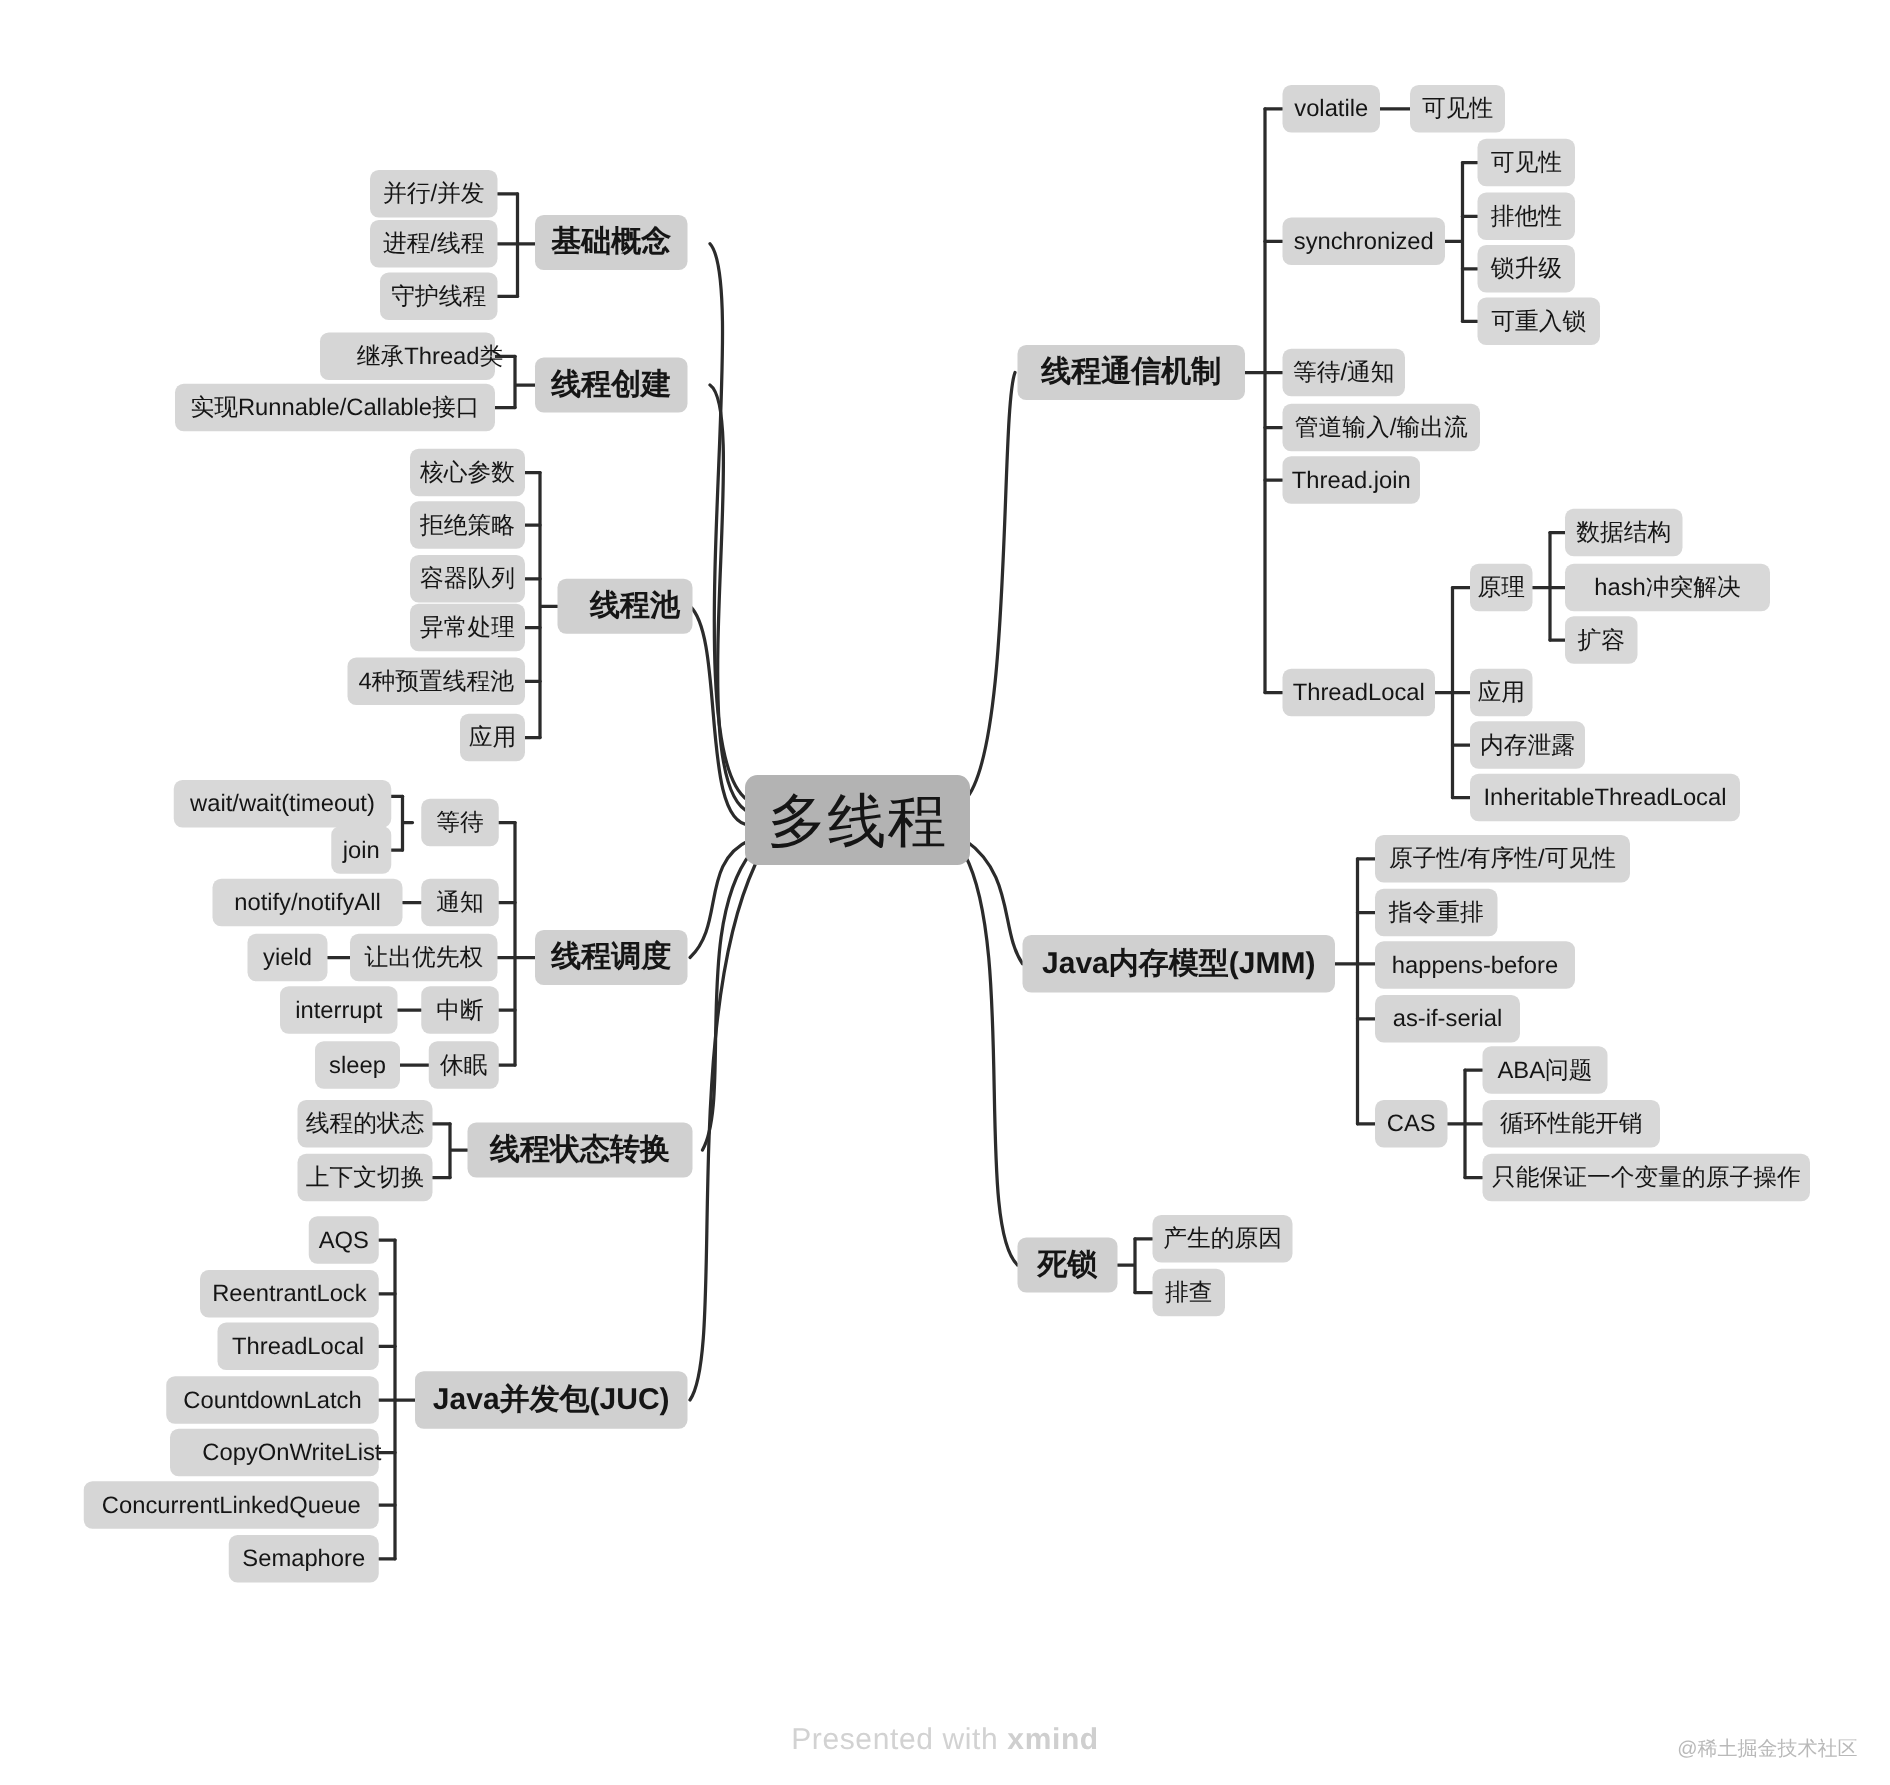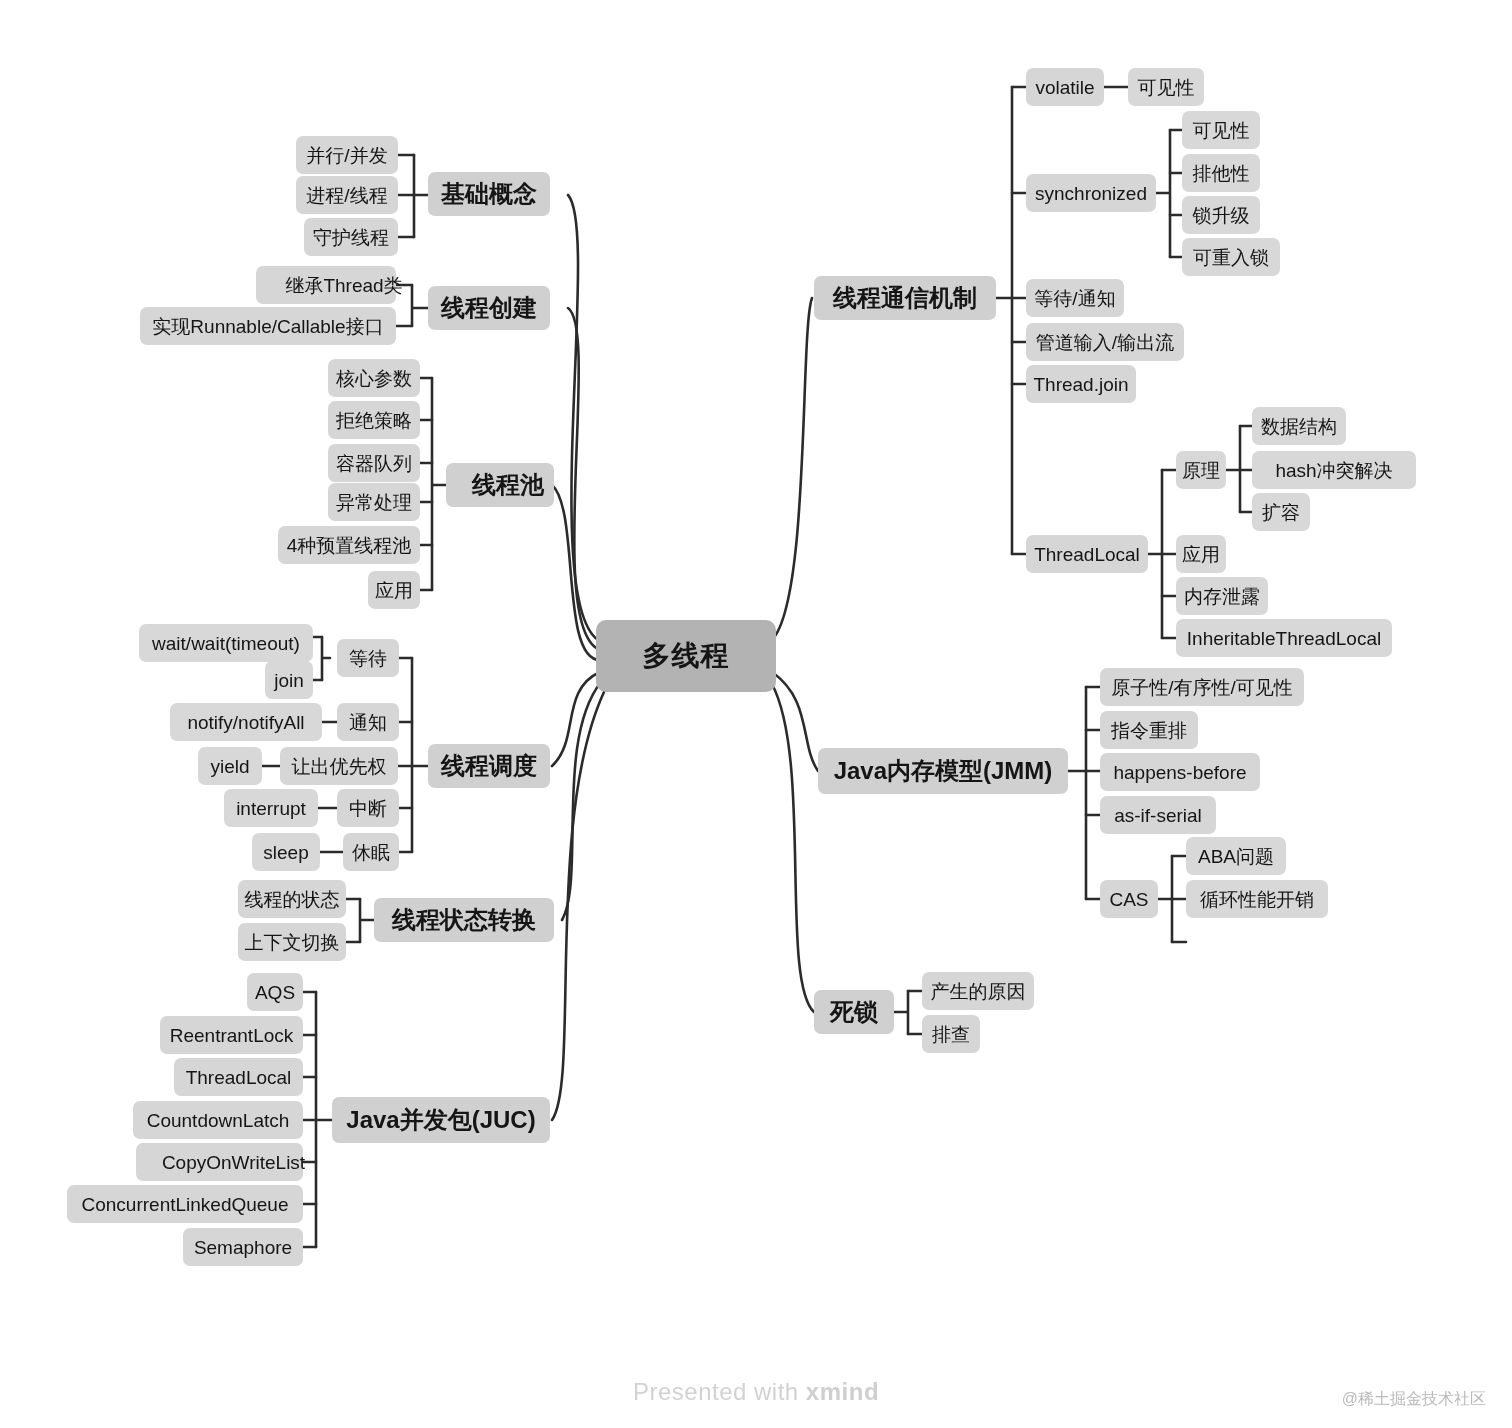--- a/index.html
+++ b/index.html
@@ -34,22 +34,22 @@
     color: #151515;
     white-space: nowrap;
     display: flex;
     align-items: center;
     justify-content: center;
     line-height: 1;
   }
   .root {
     background: #b3b3b3;
     border-radius: 10px;
-    font-size: 28px;
-    font-weight: 700;
+    font-size: 47px;
+    font-weight: 400;
     letter-spacing: 1px;
   }
   .branch {
     background: #d0d0d0;
     font-size: 24px;
     font-weight: 700;
   }
   .leaf {
     background: #d6d6d6;
     font-size: 19px;
@@ -391,20 +391,23 @@
   </div>
   <div class="node leaf" style="left:1100px; top:880px; width:58px; height:38px;">
     <span>CAS</span>
   </div>
   <div class="node leaf2" style="left:1186px; top:837px; width:100px; height:38px;">
     <span>ABA问题</span>
   </div>
   <div class="node leaf2" style="left:1186px; top:880px; width:142px; height:38px;">
     <span>循环性能开销</span>
   </div>
+  <div class="node leaf2" style="left:1186px; top:923px; width:262px; height:38px;">
+    <span>只能保证一个变量的原子操作</span>
+  </div>
 
   <div class="node branch" style="left:814px; top:990px; width:80px; height:44px;">
     <span>死锁</span>
   </div>
   <div class="node leaf" style="left:922px; top:972px; width:112px; height:38px;">
     <span>产生的原因</span>
   </div>
   <div class="node leaf" style="left:922px; top:1015px; width:58px; height:38px;">
     <span>排查</span>
   </div>

